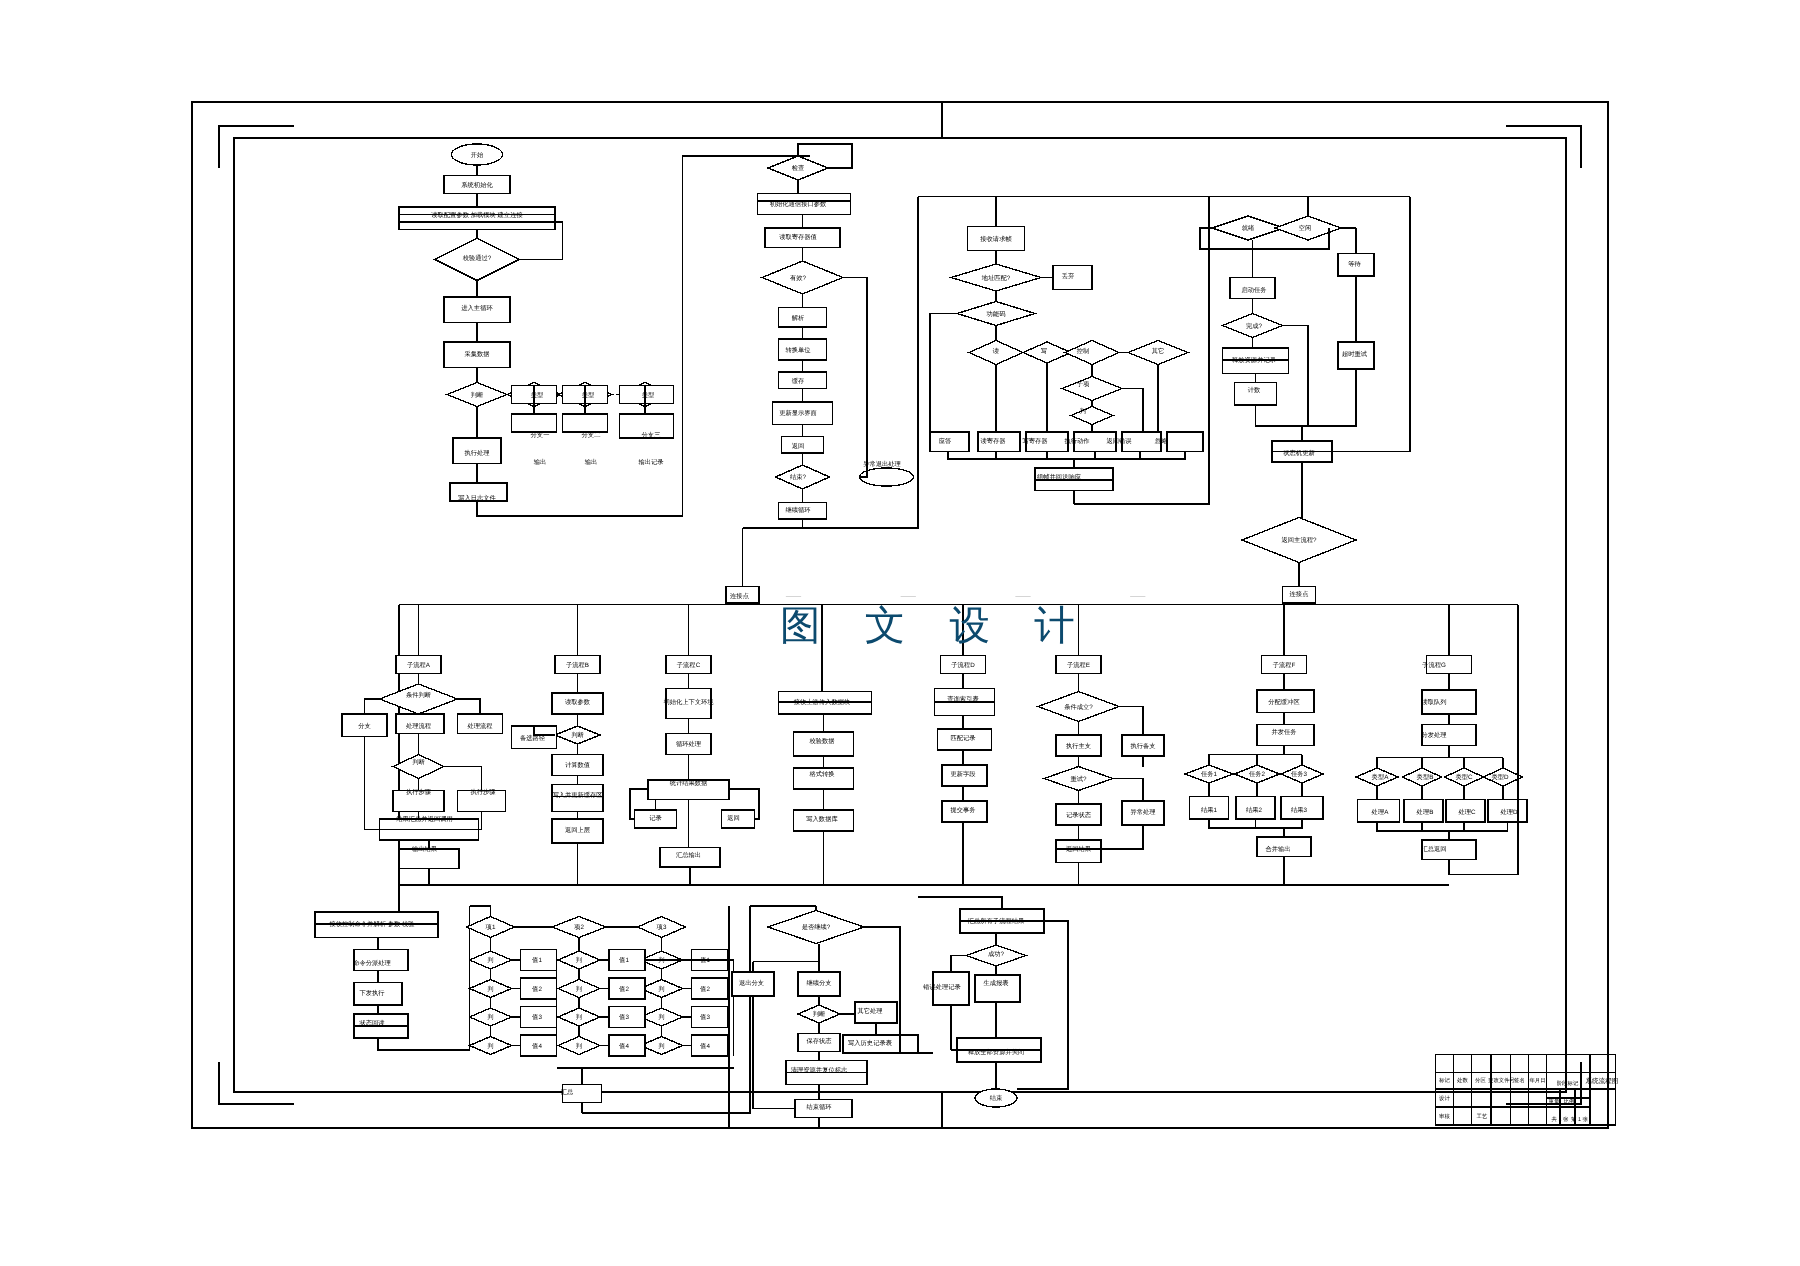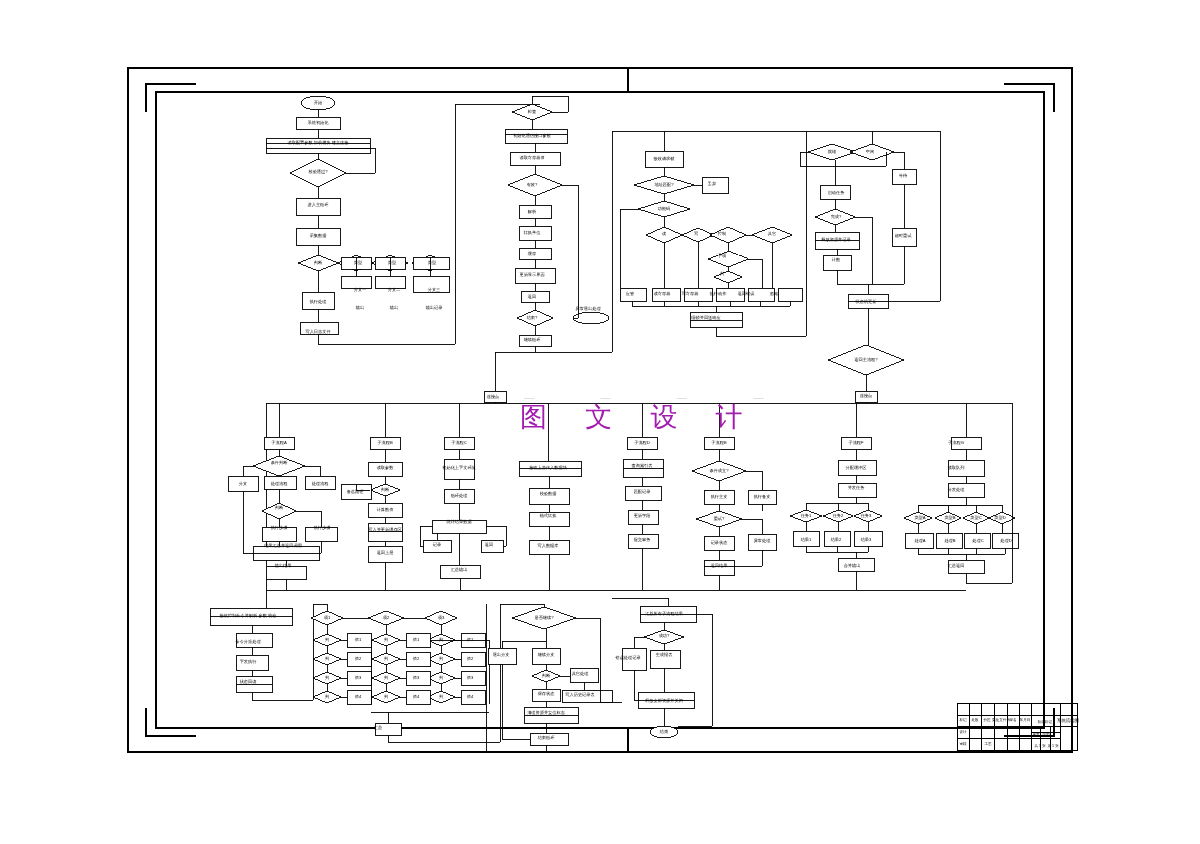--- a/index.html
+++ b/index.html
@@ -2,24 +2,24 @@
 <html><head>
 <meta charset="utf-8">
 <style>
   html,body{margin:0;padding:0;background:#ffffff;}
   body{width:1200px;height:844px;overflow:hidden;font-family:"Liberation Sans",sans-serif;}
   #sheet{position:relative;width:1200px;height:844px;background:#ffffff;}
   #cad{position:absolute;inset:0;}
   .wm{
     position:absolute;
     left:520px;top:399px;
-    font-family:Liberation Mono, monospace;
+    font-family:Liberation Sans, sans-serif;
     font-size:27px;
     letter-spacing:11px;
-    color:#a21caf;
+    color:#0c4a6e;
     white-space:nowrap;
     z-index:6;
     pointer-events:none;
   }
   .wm-ghost{
     position:absolute;
     left:524px;top:392px;
     font-family:"Liberation Serif",serif;
     font-size:10px;
     letter-spacing:32px;

